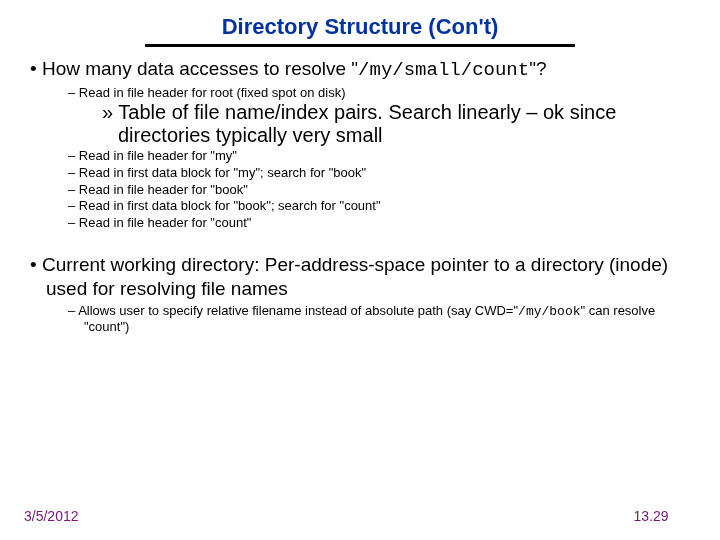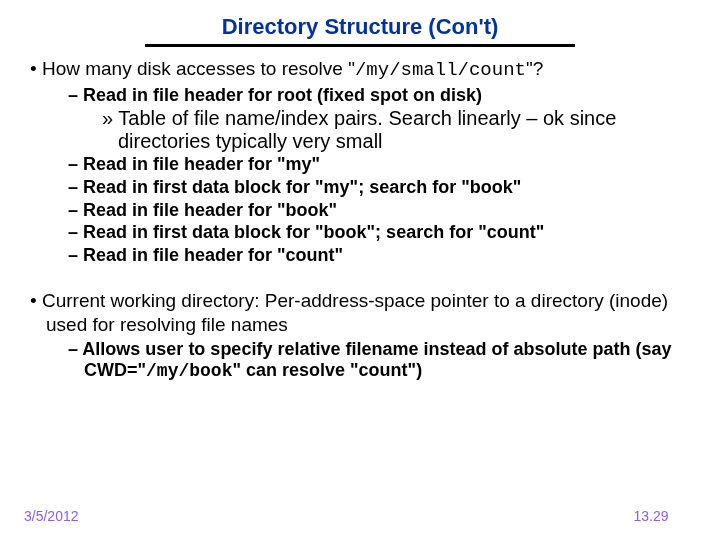--- a/index.html
+++ b/index.html
@@ -35,24 +35,23 @@
       padding-left: 16px;
       margin-bottom: 2px;
     }
     .bullet-l1::before {
       content: "• ";
     }
     .bullet-l2 {
       margin-left: 44px;
       text-indent: -16px;
       padding-left: 16px;
-      font-size: 18px;
+      font-size: 13px;
       line-height: 1.2;
       margin-bottom: 1px;
-      font-weight: bold;
     }
     .bullet-l2::before {
       content: "– ";
     }
     .bullet-l3 {
       margin-left: 78px;
       text-indent: -16px;
       padding-left: 16px;
       font-size: 20px;
       line-height: 1.15;
@@ -70,39 +69,39 @@
     .footer {
       position: absolute;
       bottom: 16px;
       left: 0;
       width: 720px;
       display: flex;
       justify-content: space-between;
       align-items: flex-end;
       padding: 0 24px;
       font-size: 14px;
-      color: #8b5cf6;
+      color: #701a75;
     }
     .footer-center {
       text-align: center;
       flex: 1;
     }
     .footer-left { width: 90px; text-align: left; }
     .footer-right { width: 90px; text-align: center; }
   </style>
 </head>
 <body>
 
 <div class="title">Directory Structure (Con't)</div>
 <div class="title-underline"></div>
 
 <div class="content">
 
   <div class="bullet-l1">
-    <span>How many disk accesses to resolve "</span><span class="mono">/my/small/count</span><span>"?</span>
+    <span>How many data accesses to resolve "</span><span class="mono">/my/small/count</span><span>"?</span>
   </div>
 
   <div class="bullet-l2">Read in file header for root (fixed spot on disk)</div>
   <div class="bullet-l3">Table of file name/index pairs.  Search linearly – ok since directories typically very small</div>
   <div class="bullet-l2">Read in file header for "my"</div>
   <div class="bullet-l2">Read in first data block for "my"; search for "book"</div>
   <div class="bullet-l2">Read in file header for "book"</div>
   <div class="bullet-l2">Read in first data block for "book"; search for "count"</div>
   <div class="bullet-l2">Read in file header for "count"</div>
 

